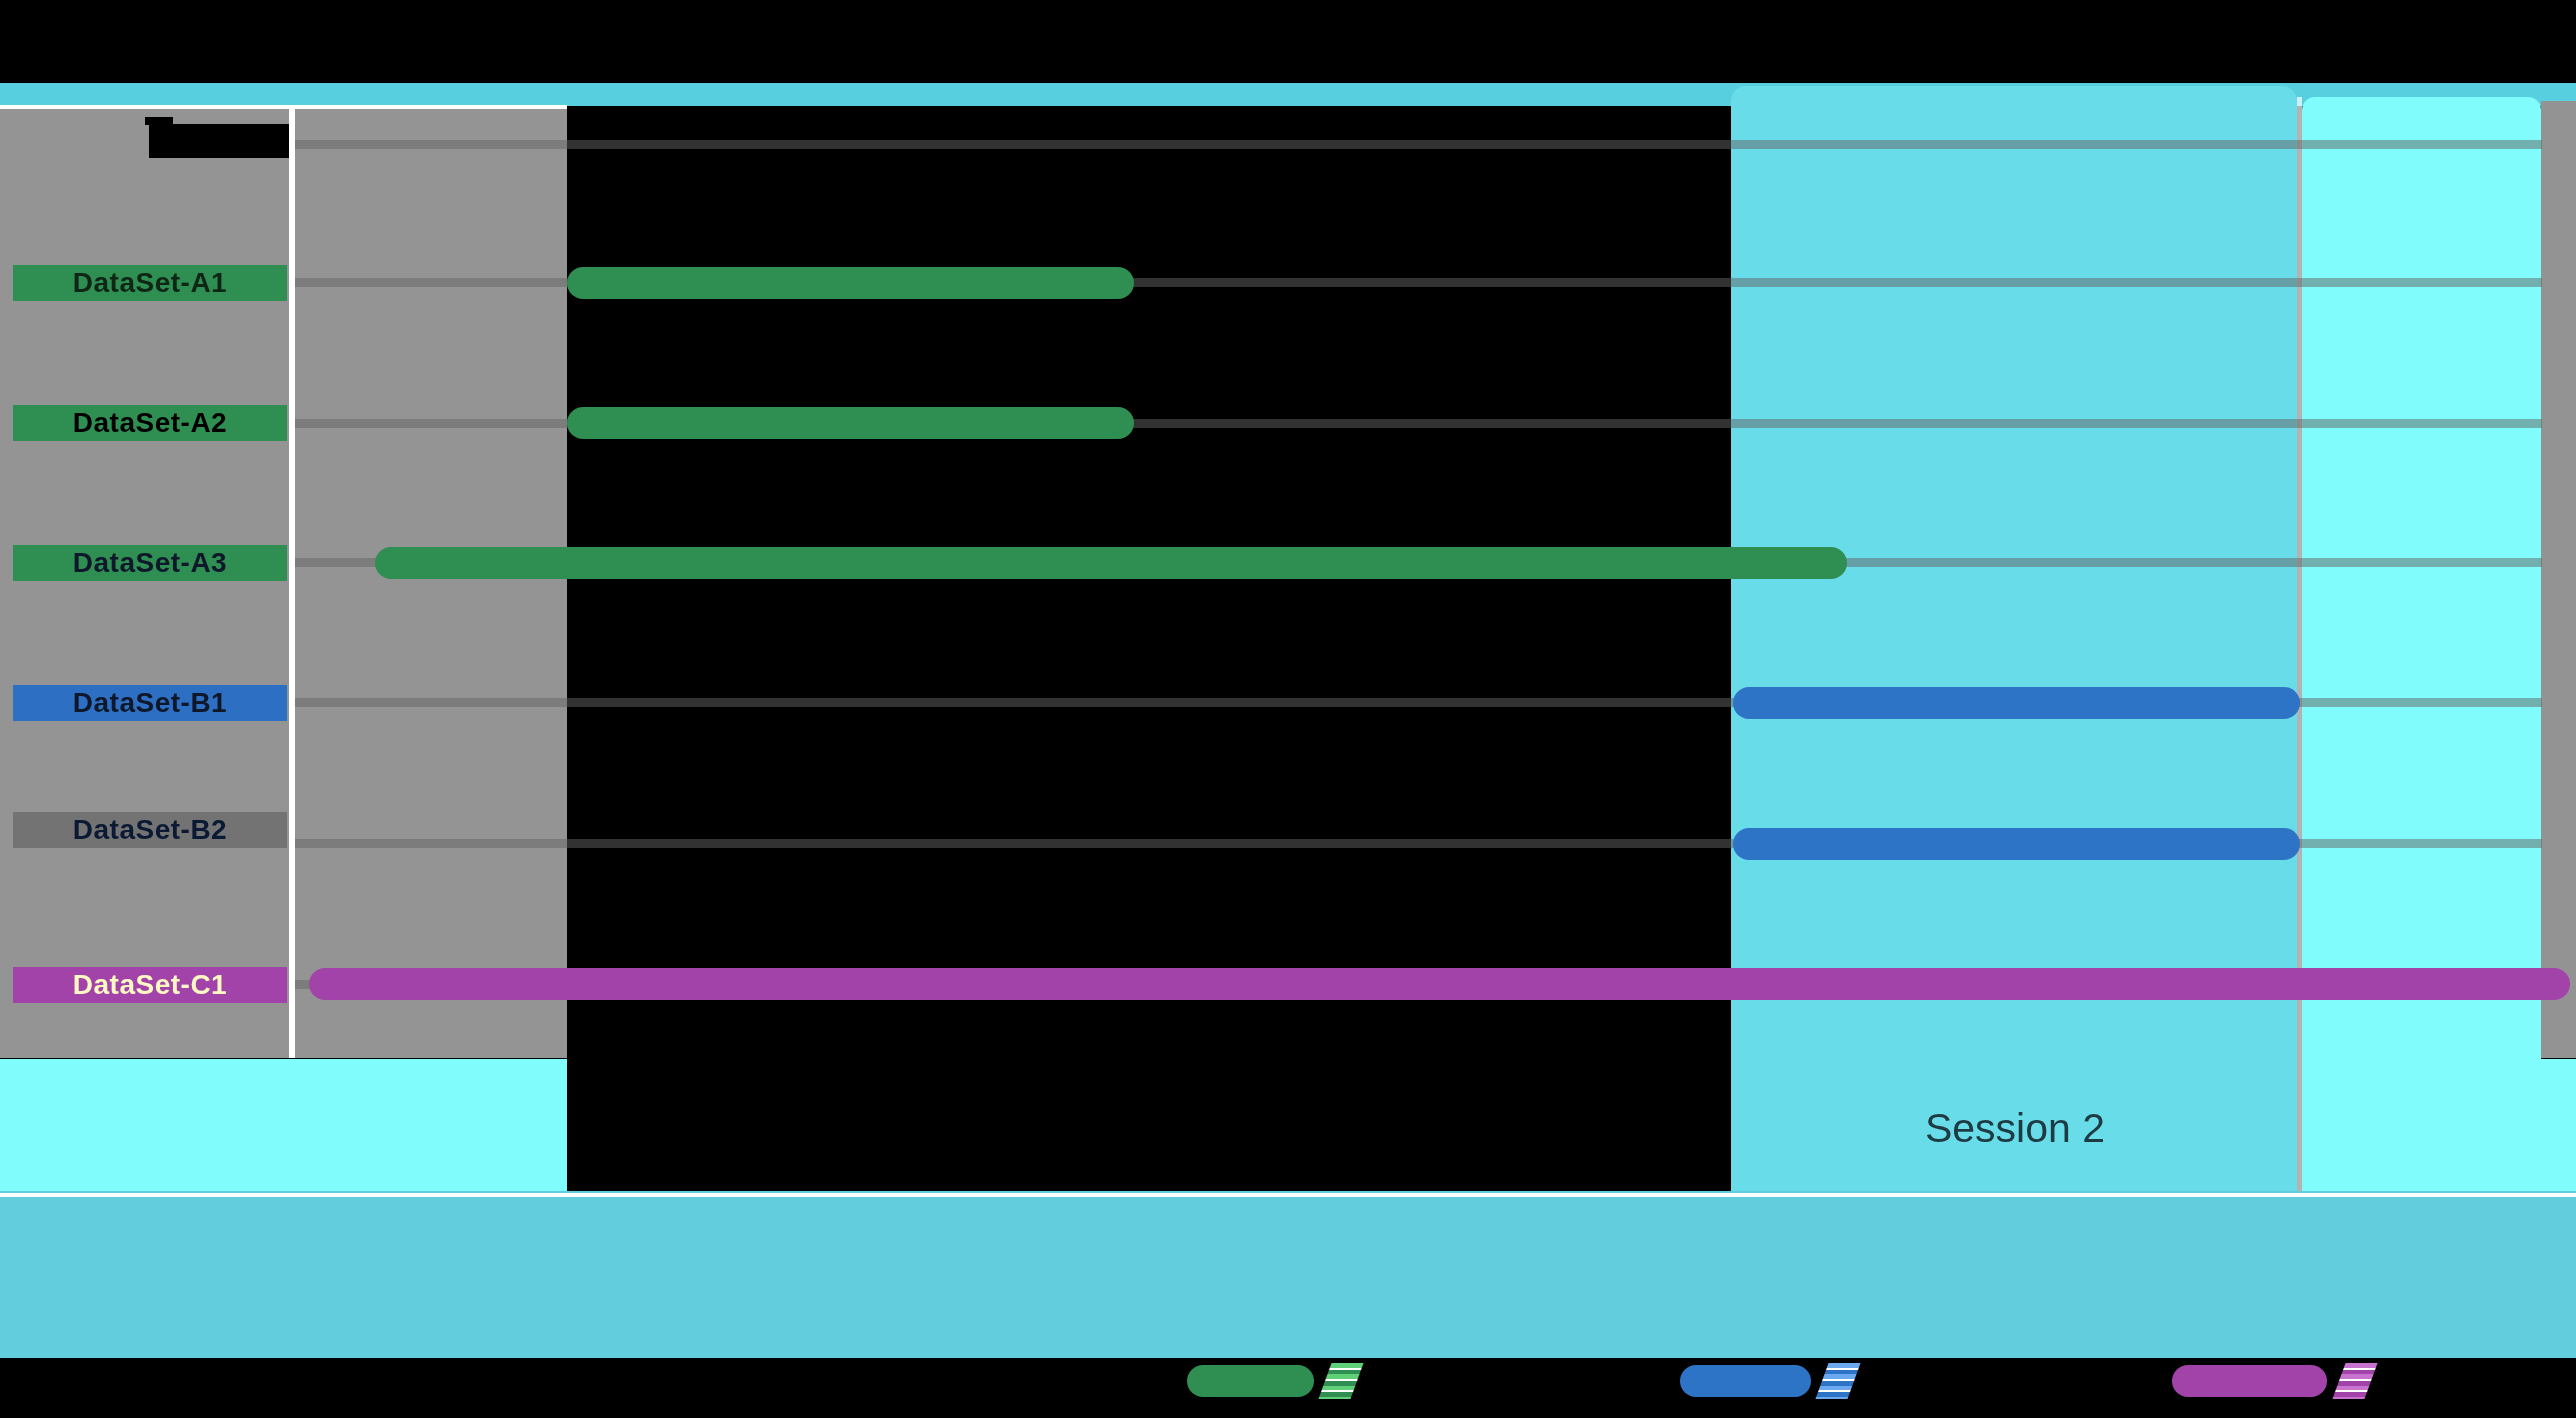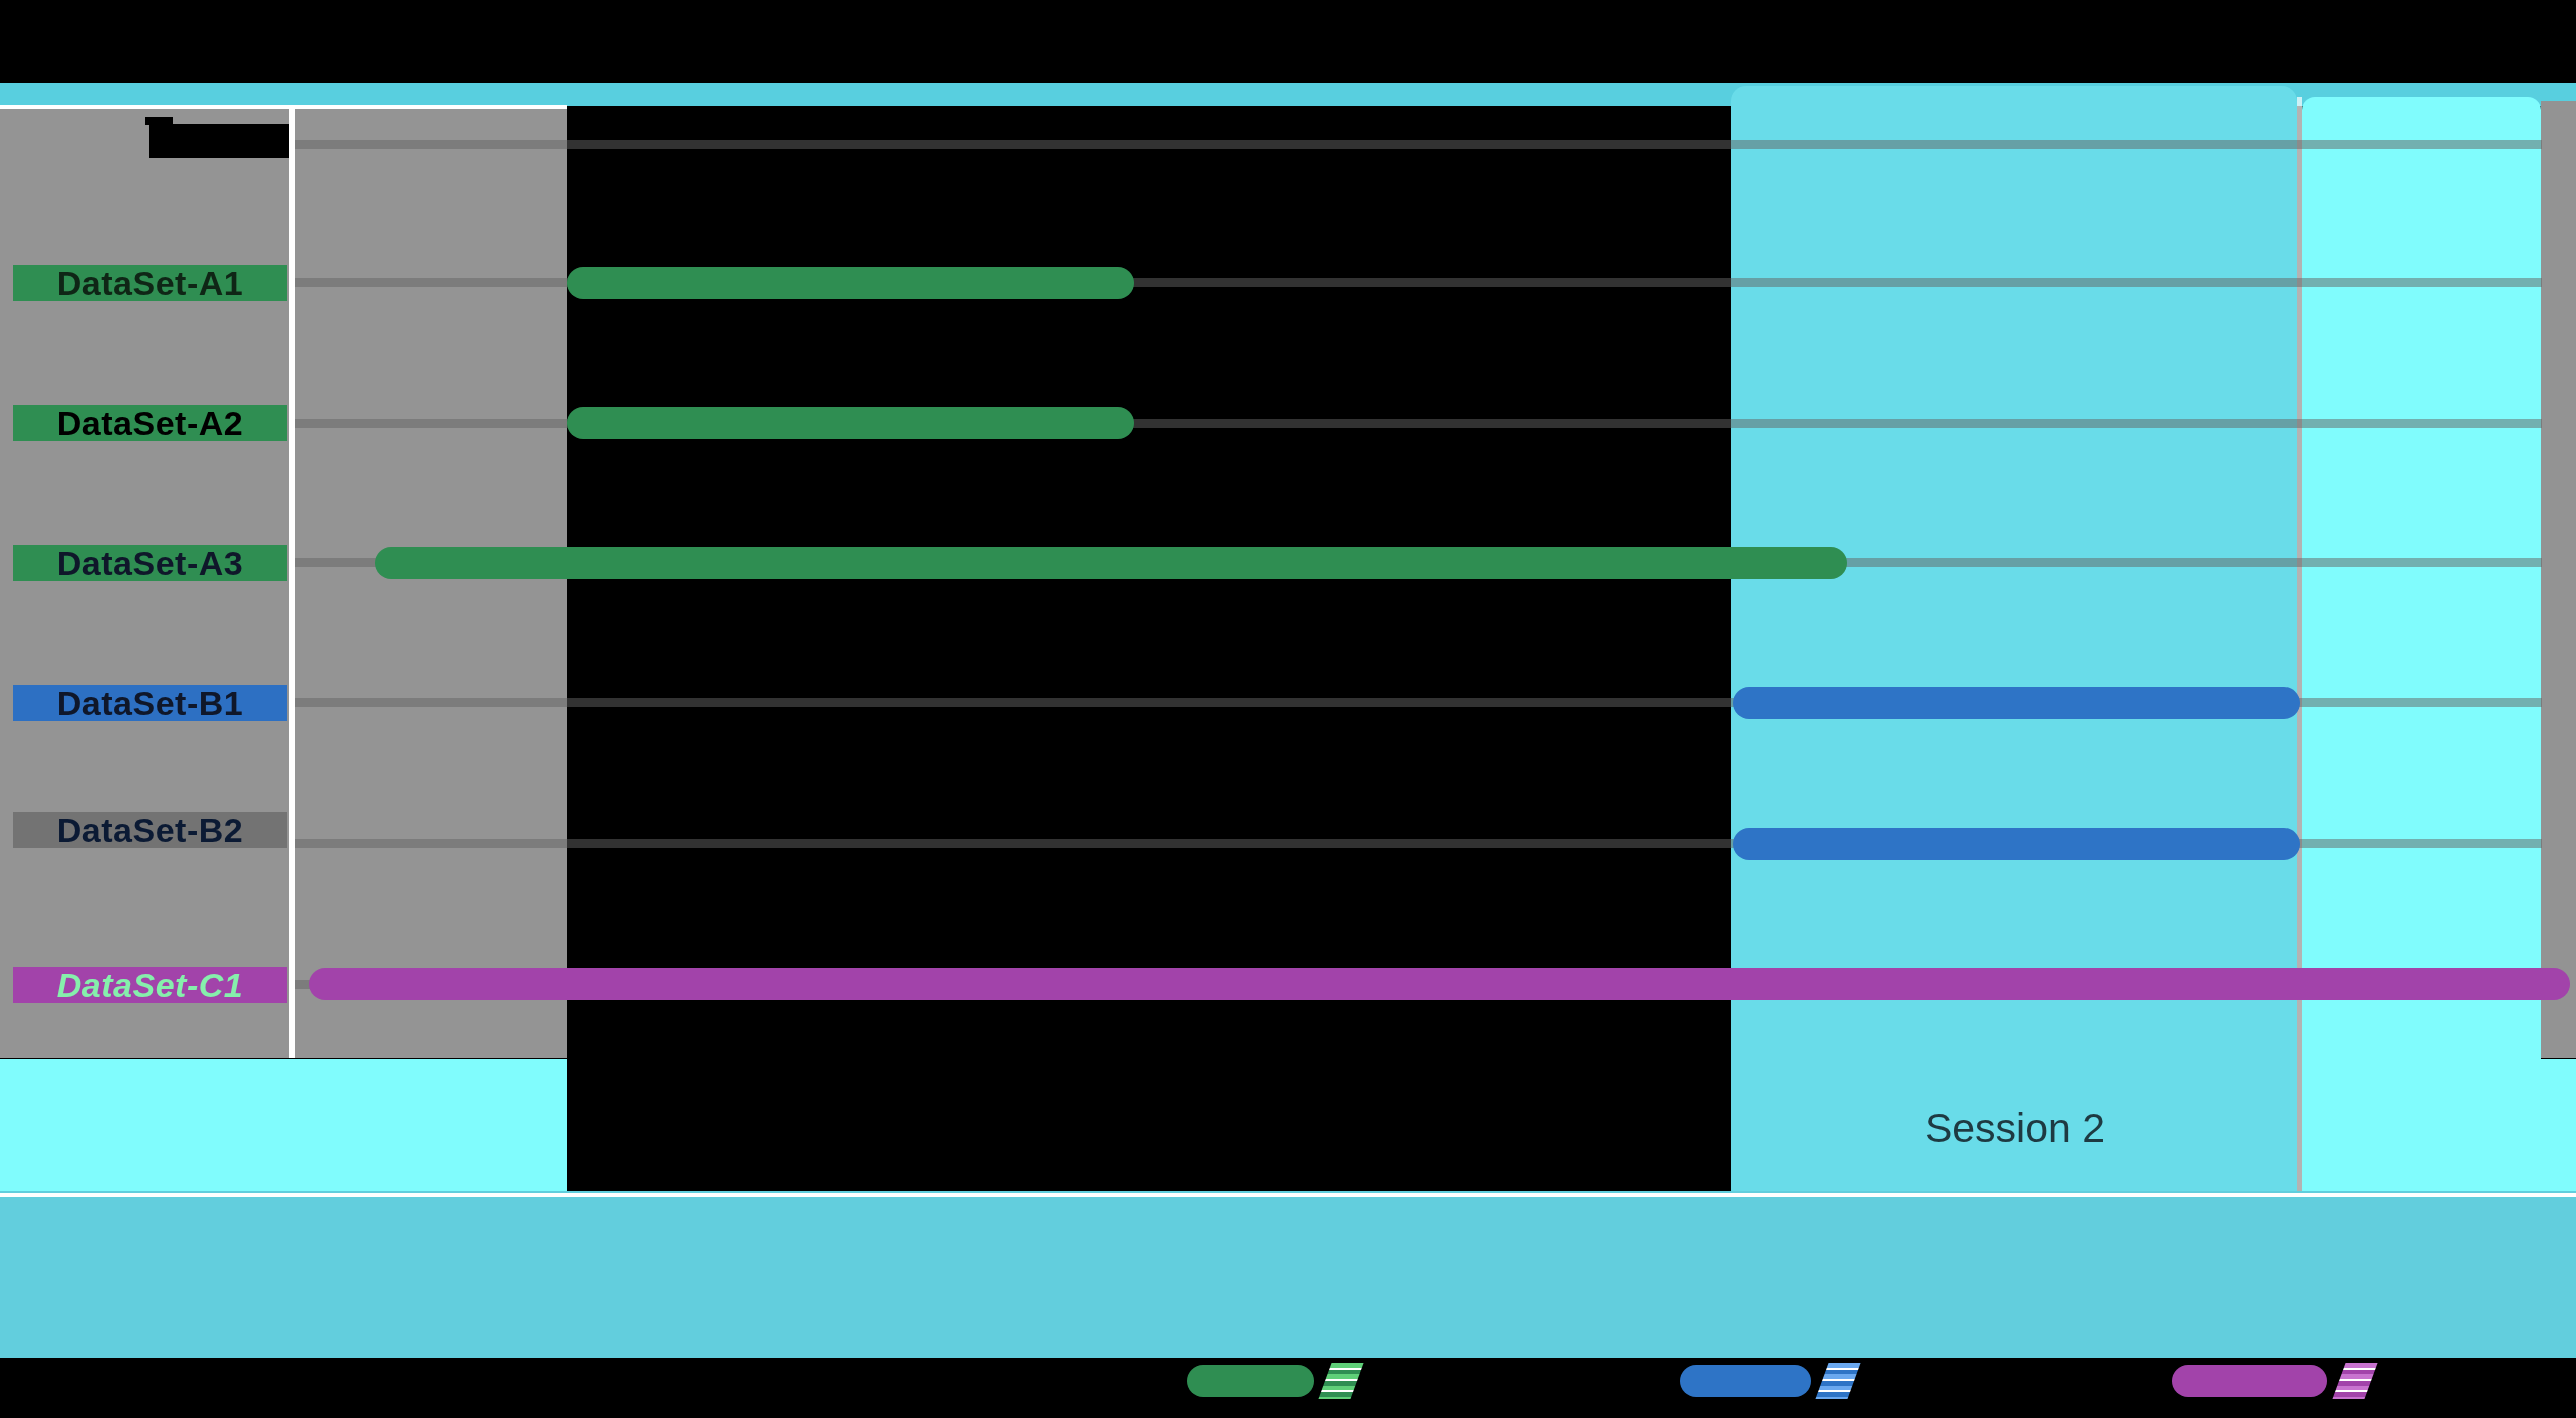--- a/index.html
+++ b/index.html
@@ -24,21 +24,21 @@
   .bl-cyan{left:0;top:1059px;width:567px;height:132px;background:#80fcfd;z-index:1;}
   .br-cyan{left:2541px;top:1059px;width:35px;height:132px;background:#80fcfd;z-index:1;}
   .footer{left:0;top:1191px;width:2576px;height:167px;background:#62cedd;z-index:1;}
   .footer-hairline{left:0;top:1193px;width:2576px;height:3.8px;background:#fff;z-index:4;}
   .bottom-black{left:0;top:1358px;width:2576px;height:61px;background:#000;z-index:1;}
   
   .gridline{height:9.4px;background:rgba(100,100,100,.5);z-index:2;}
   .bar{height:32px;border-radius:16px;z-index:3;}
   .chip{left:13px;width:274px;height:36px;z-index:3;display:flex;align-items:center;
         justify-content:center;}
-  .chip span{font-size:34px;font-weight:700;letter-spacing:0.5px;white-space:nowrap;}
+  .chip span{font-size:28px;font-weight:700;letter-spacing:0.5px;white-space:nowrap;}
   .session-label{z-index:2;transform:translateX(-50%);font-size:41px;line-height:43px;
                  white-space:nowrap;}
   .redacted-box{left:149px;top:124px;width:140px;height:34px;background:#000;z-index:3;
                 color:#000;font-size:29px;font-weight:700;overflow:hidden;}
   .redacted-tab{left:145px;top:117px;width:28px;height:8.4px;background:#000;z-index:3;}
   .legend-chip{top:1364px;height:32px;border-radius:16px;z-index:3;}
   .legend-slash{top:1363px;width:32px;height:36px;z-index:3;transform:skewX(-20deg);}
 </style>
 </head>
 <body>
@@ -84,21 +84,21 @@
       <div class="abs chip" style="top: 545px; background: rgb(47, 142, 82);">
         <span style="color: #0f172a;">DataSet-A3</span>
       </div>
       <div class="abs chip" style="top: 685px; background: rgb(45, 112, 195);">
         <span style="color: #0f172a;">DataSet-B1</span>
       </div>
       <div class="abs chip" style="top: 812px; background: #737373;">
         <span style="color: rgb(11, 26, 52);">DataSet-B2</span>
       </div>
       <div class="abs chip" style="top: 967px; background: rgb(162, 67, 170);">
-        <span style="color: #86efac; font-style: italic;">DataSet-C1</span>
+        <span style="color: #fef9c3;">DataSet-C1</span>
       </div>
     </div>
 
   <div class="abs redacted-tab"></div>
   <div class="abs redacted-box">T</div>
 
   <div class="abs footer"></div>
   <div class="abs footer-hairline"></div>
   <div class="abs bottom-black">
     <div id="legend-layer">

